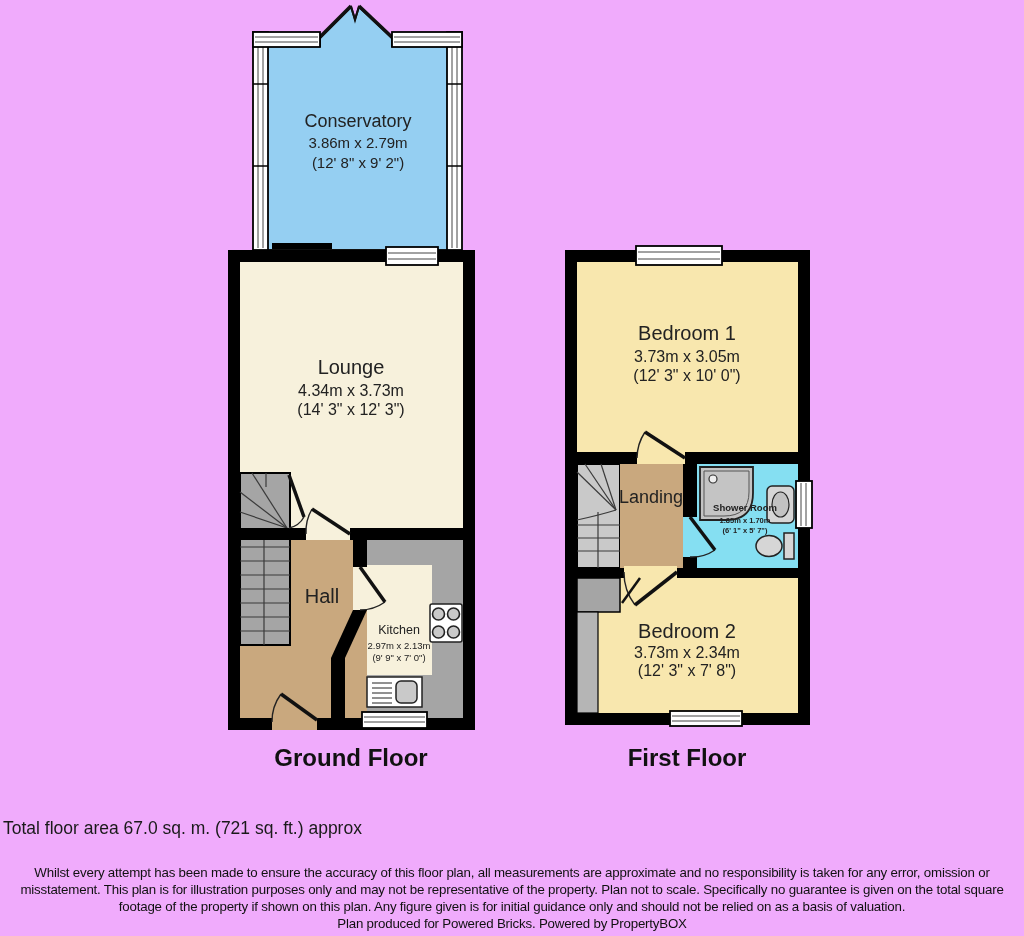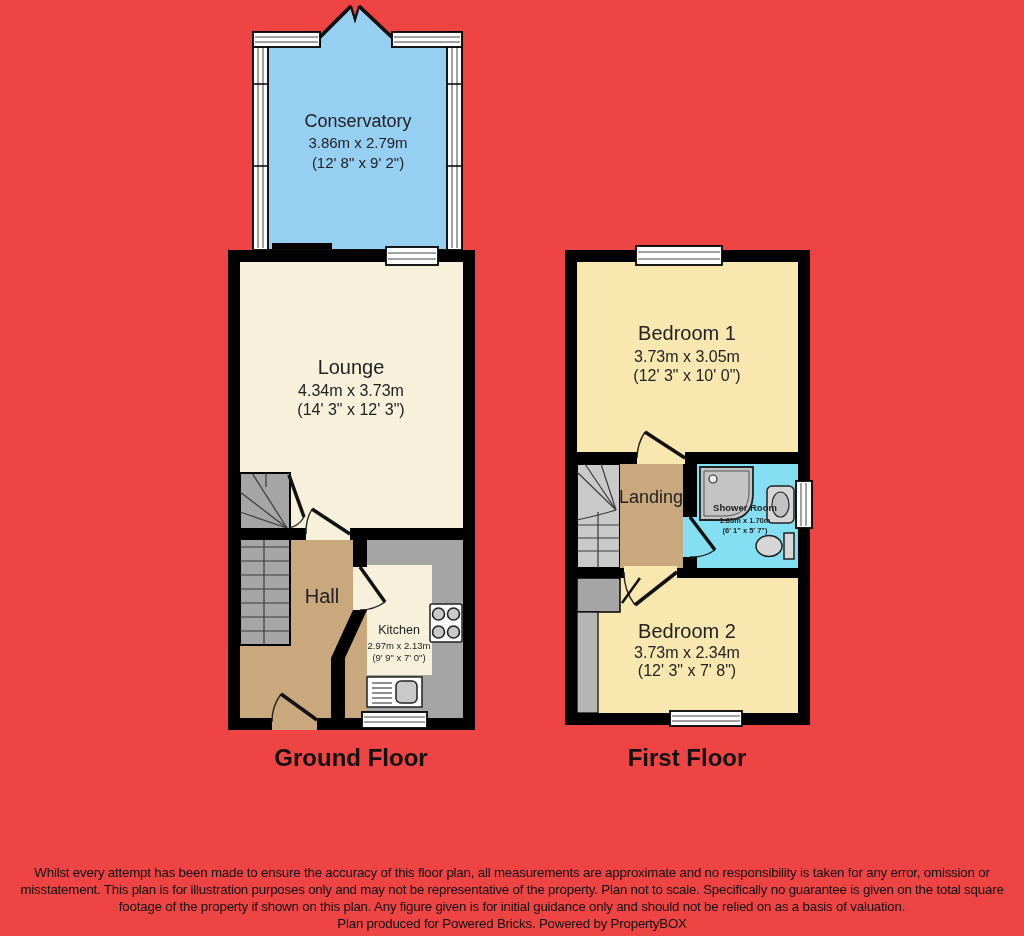--- a/index.html
+++ b/index.html
@@ -1,21 +1,21 @@
 <!DOCTYPE html>
 <html style="--wall: #000000; --cream: #f7f1dc; --bedroom_yellow: #f8e7ae; --hall_brown: #c9a87e; --conservatory_blue: #95cff2; --shower_blue: #85dff2; --counter_gray: #a5a5a5; --stair_gray: #c9c9c9; --recess_gray: #b5b5b5; --fixture_gray: #d6d6d6; --text: #222222;"><head>
 <meta charset="utf-8">
 <style>
   :root{
     --wall:#000000; --cream:#f7f1dc; --bedroom_yellow:#f8e7ae; --hall_brown:#c9a87e;
     --conservatory_blue:#95cff2; --shower_blue:#85dff2; --counter_gray:#a5a5a5;
     --stair_gray:#c9c9c9; --recess_gray:#b5b5b5; --fixture_gray:#d6d6d6; --text:#222222;
   }
   html,body{margin:0;padding:0;background:#fff;}
-  #page{position:relative;width:1024px;height:936px;background:#ef4444;overflow:hidden;
+  #page{position:relative;width:1024px;height:936px;background:#f0abfc;overflow:hidden;
         font-family:"Liberation Sans",sans-serif;}
   svg{display:block;position:absolute;left:0;top:0;}
   .wall{fill:var(--wall);}
   .cream{fill:var(--cream);}
   .yellow{fill:var(--bedroom_yellow);}
   .brown{fill:var(--hall_brown);}
   .blue{fill:var(--conservatory_blue);}
   .cyan{fill:var(--shower_blue);}
   .gray1{fill:var(--counter_gray);}
   .gray2{fill:var(--stair_gray);}
@@ -254,17 +254,18 @@
       <text class="t shower-name" x="745" y="511">Shower Room</text>
       <text class="t shower-dims" x="745" y="523">1.85m x 1.70m</text>
       <text class="t shower-dims" x="745" y="533">(6' 1" x 5' 7")</text>
       <text class="t name-lg" x="687" y="638">Bedroom 2</text>
       <text class="t dims-md" x="687" y="658">3.73m x 2.34m</text>
       <text class="t dims-md" x="687" y="676">(12' 3" x 7' 8")</text>
       <text class="t floor-label" x="687" y="766">First Floor</text>
     </g>
   </svg>
 
+  <div class="footer-total">Total floor area 67.0 sq. m. (721 sq. ft.) approx</div>
   <div class="footer-disc">
     <p>Whilst every attempt has been made to ensure the accuracy of this floor plan, all measurements are approximate and no responsibility is taken for any error, omission or misstatement. This plan is for illustration purposes only and may not be representative of the property. Plan not to scale. Specifically no guarantee is given on the total square footage of the property if shown on this plan. Any figure given is for initial guidance only and should not be relied on as a basis of valuation.</p>
     <p>Plan produced for Powered Bricks. Powered by PropertyBOX</p>
   </div>
 </div>
 
 </body></html>

